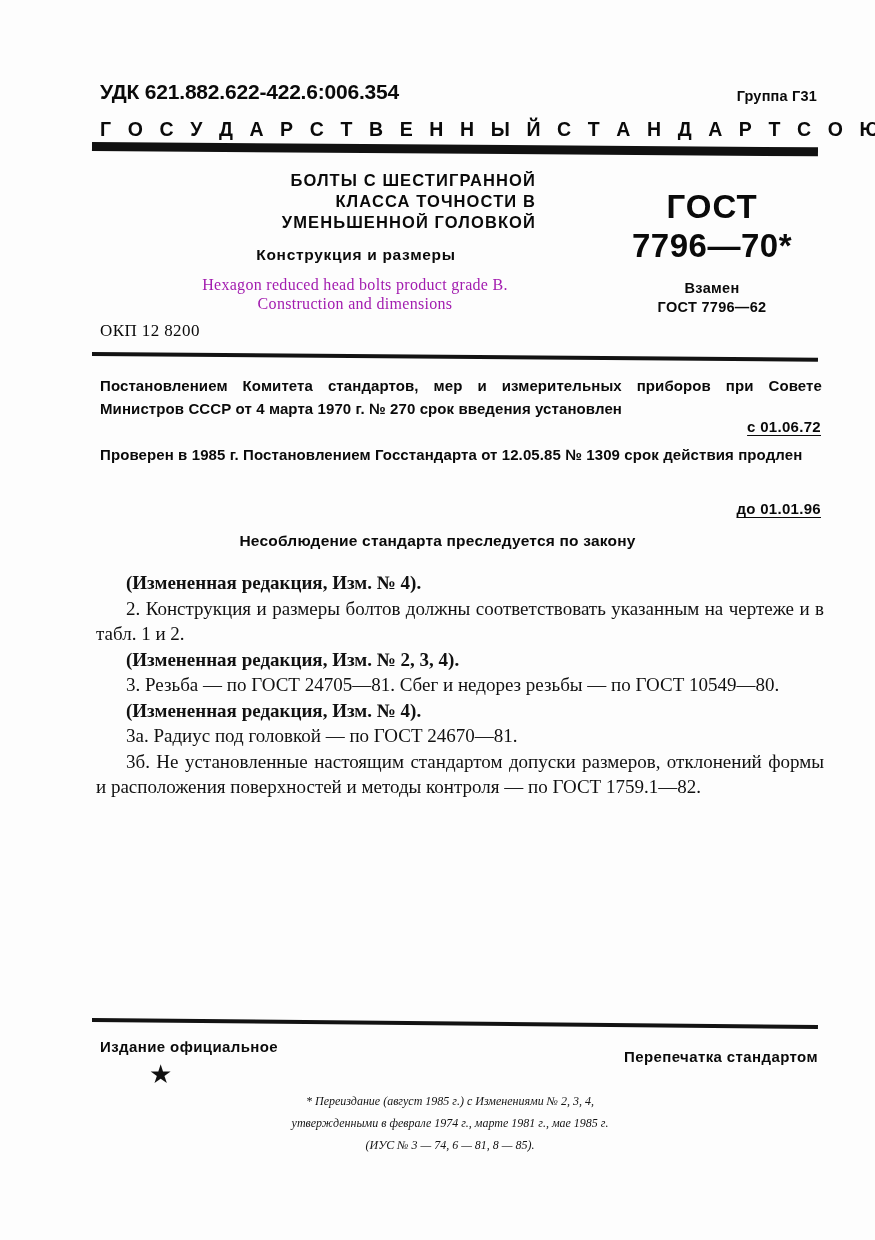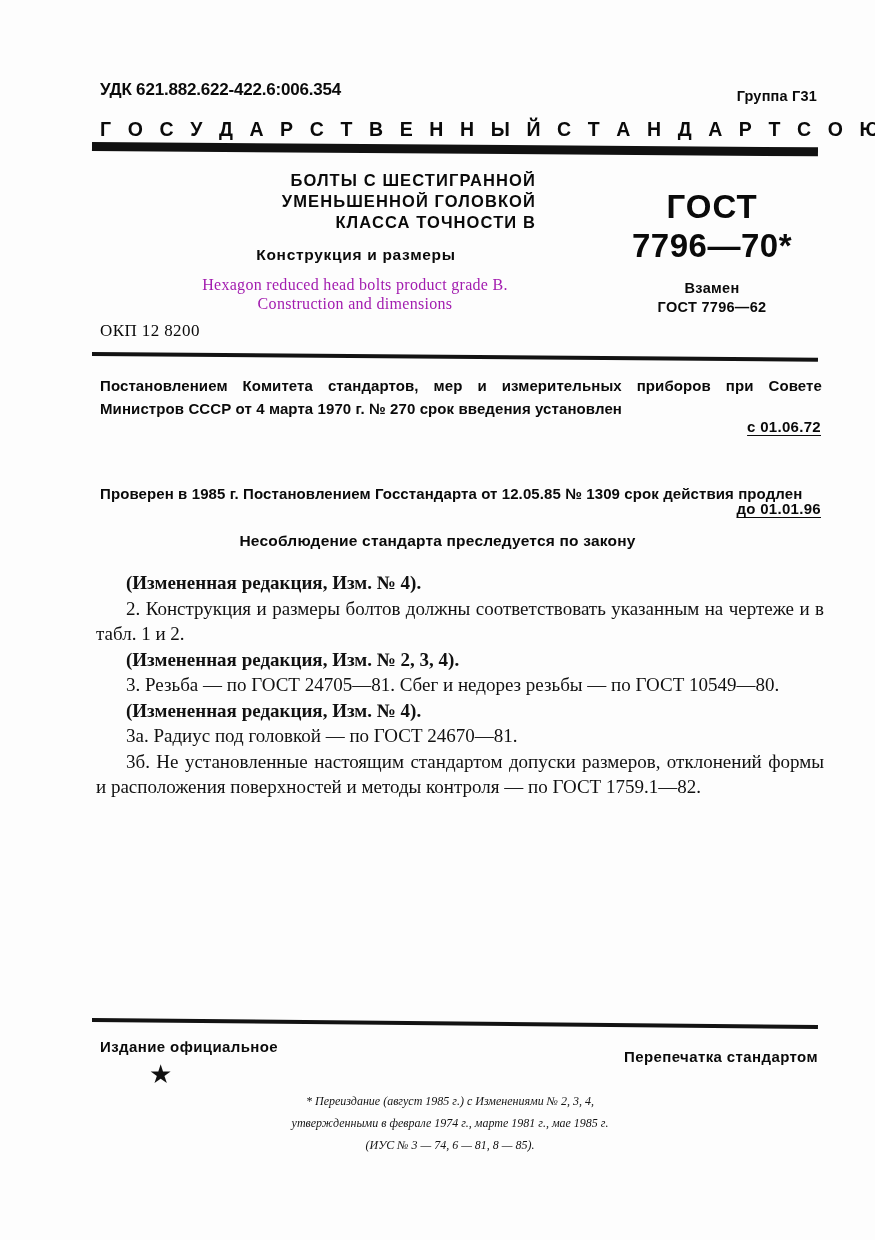--- a/index.html
+++ b/index.html
@@ -26,21 +26,21 @@
     font-family: "Liberation Sans", "DejaVu Sans", sans-serif;
     font-weight: bold;
   }
   .serif {
     font-family: "Liberation Serif", "DejaVu Serif", serif;
   }
 
   
   #udk {
     left: 100px; top: 80px;
-    font-size: 17px;
+    font-size: 21px;
     letter-spacing: -0.2px;
   }
   #group {
     right: 58px; top: 88px;
     font-size: 14.5px;
     letter-spacing: 0.2px;
   }
   #gos-standard {
     left: 100px; top: 118px;
     width: 718px;
@@ -136,21 +136,21 @@
   .decree {
     position: absolute;
     left: 100px;
     width: 722px;
     font-size: 15px;
     line-height: 23px;
     letter-spacing: 0.1px;
     text-align: justify;
   }
   #decree-1 { top: 374px; }
-  #decree-2 { top: 443px; margin-top: 39px; }
+  #decree-2 { top: 443px; }
   .date-right {
     position: absolute;
     right: 54px;
     font-size: 15px;
     text-decoration: underline;
     text-underline-offset: 3px;
     letter-spacing: 0.3px;
   }
   #date-from { top: 418px; }
   #date-to   { top: 500px; }
@@ -218,22 +218,22 @@
   <div class="abs sans" id="udk">УДК 621.882.622-422.6:006.354</div>
 
   <div class="abs sans" id="group">Группа Г31</div>
 
   <div class="abs sans" id="gos-standard">Г О С У Д А Р С Т В Е Н Н Ы Й    С Т А Н Д А Р Т    С О Ю З А    С С Р</div>
 
   <div class="rule-thick" id="rule-1"></div>
 
   <div class="abs" id="title-block">
     <div class="sans main-title">БОЛТЫ С ШЕСТИГРАННОЙ</div>
+    <div class="sans main-title">КЛАССА ТОЧНОСТИ В</div>
     <div class="sans main-title">УМЕНЬШЕННОЙ ГОЛОВКОЙ</div>
-    <div class="sans main-title">КЛАССА ТОЧНОСТИ В</div>
     <div class="sans sub-title">Конструкция и размеры</div>
   </div>
 
   <div class="abs serif" id="title-en">
     <span class="l1">Hexagon reduced head bolts product grade B.</span>
     <span class="l2">Construction and dimensions</span>
   </div>
 
   <div class="abs serif" id="okp">ОКП 12 8200</div>
 

